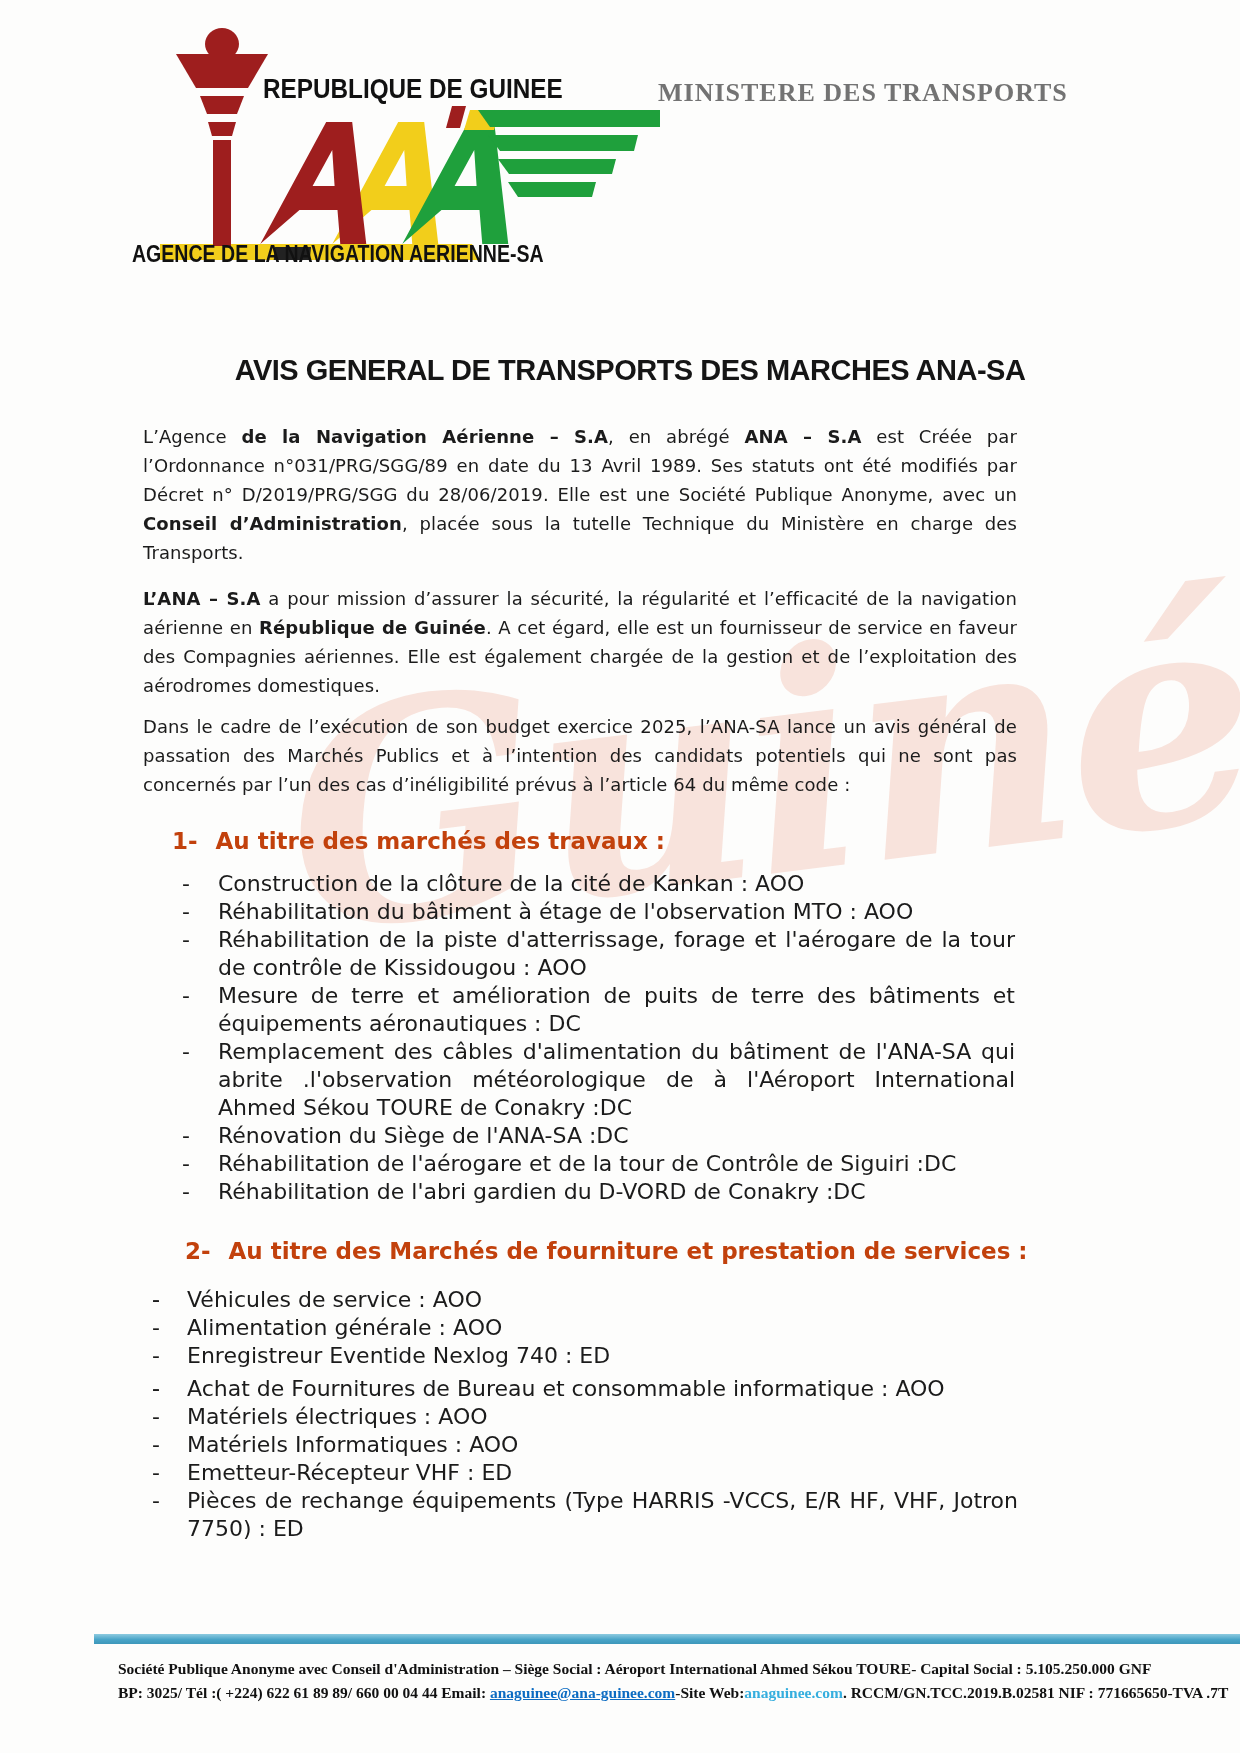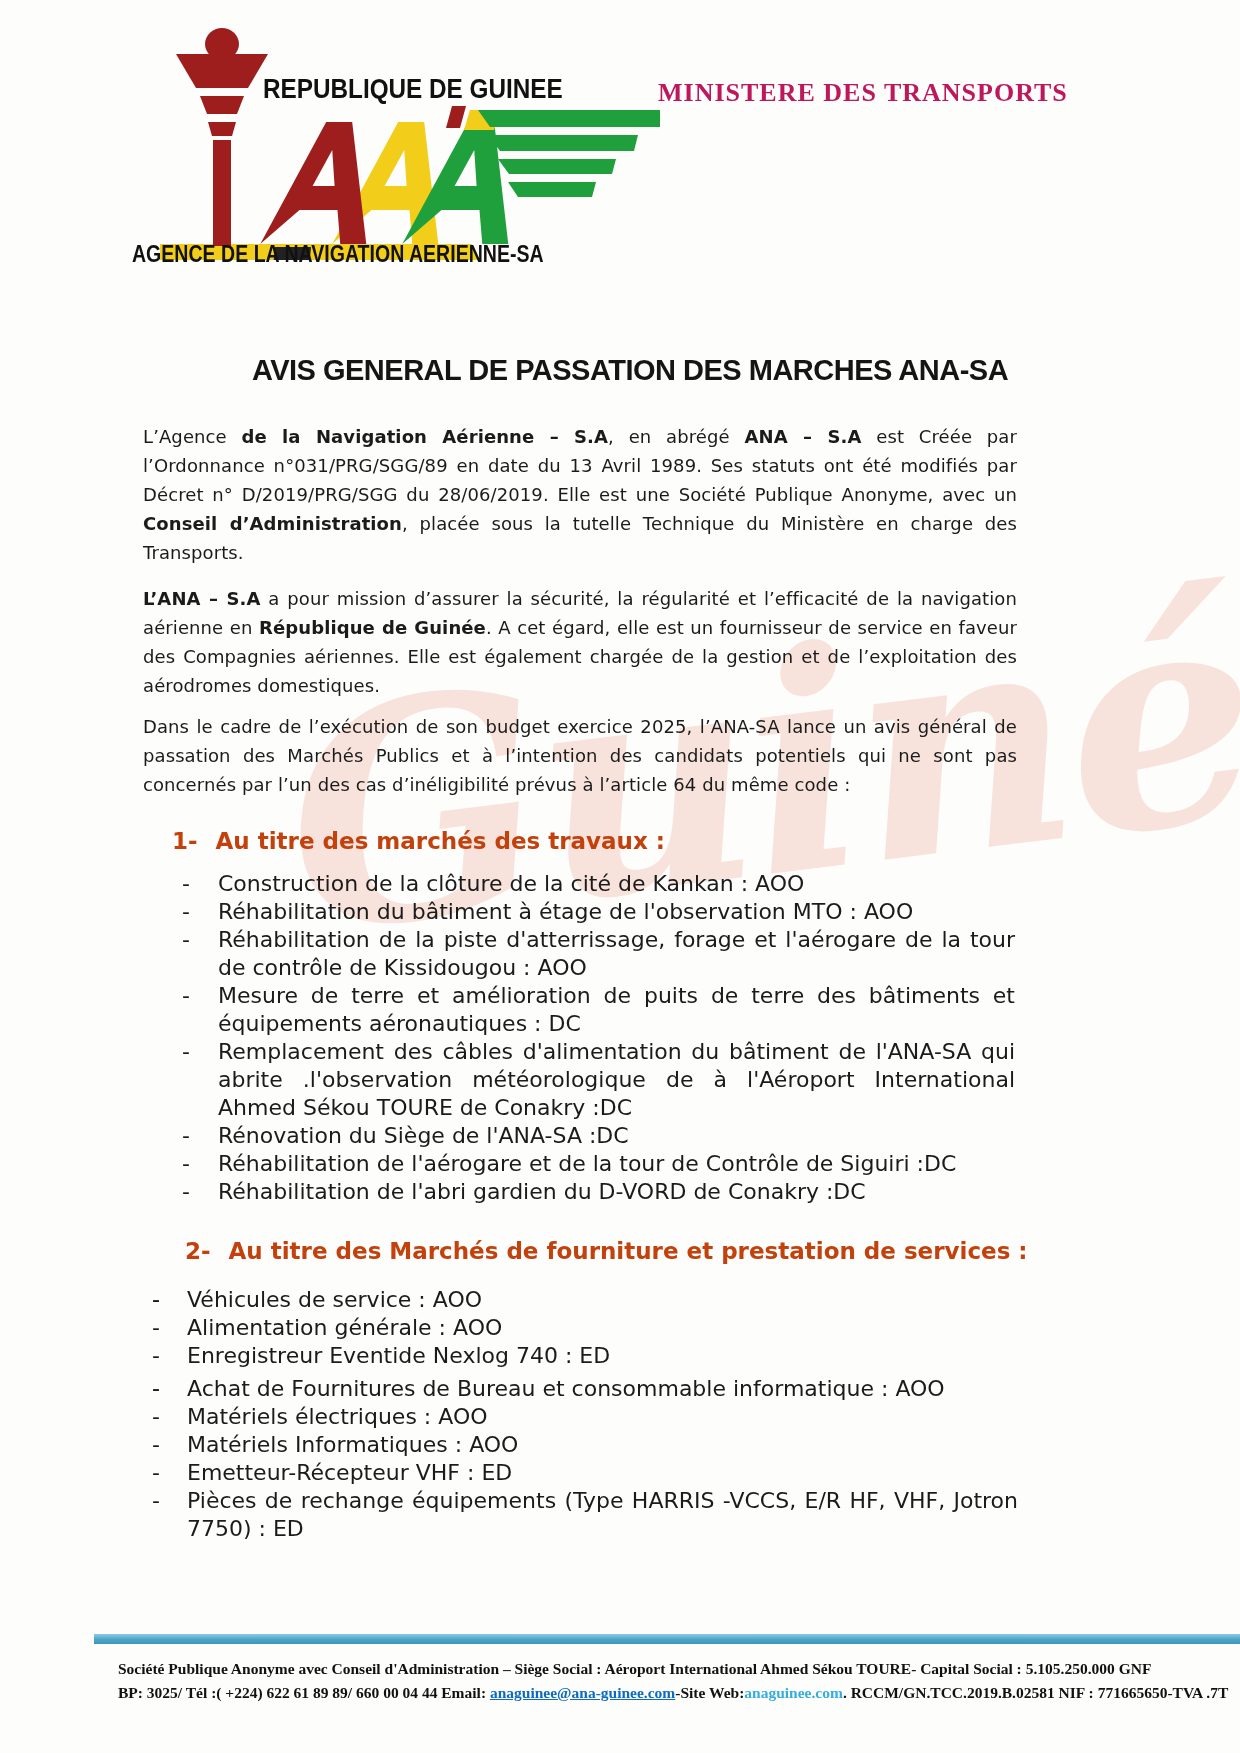--- a/index.html
+++ b/index.html
@@ -36,21 +36,21 @@
   .agency{
     position:absolute;left:132px;top:241px;
     font-family:"Liberation Sans",sans-serif;font-weight:bold;
     font-size:23px;color:#111;
     transform:scaleX(.85);transform-origin:left top;
     white-space:nowrap;
   }
   .ministry{
     position:absolute;left:658px;top:78px;
     font-family:"Liberation Serif",serif;font-weight:bold;
-    font-size:26px;color:#be185d;letter-spacing:1px;
+    font-size:26px;color:#737373;letter-spacing:1px;
     white-space:nowrap;
   }
   
   .doc-title{
     position:absolute;left:150px;top:354px;width:960px;
     text-align:center;
     font-family:"Liberation Sans",sans-serif;font-weight:bold;
     font-size:29px;color:#151515;
     letter-spacing:-0.5px;
     white-space:nowrap;
@@ -143,21 +143,21 @@
         <polygon points="328,125 478,125 474,141 340,141"></polygon>
         <polygon points="338,149 456,149 452,164 349,164"></polygon>
         <polygon points="348,172 436,172 432,187 358,187"></polygon>
       </g>
     </svg>
 
     <div class="republic">REPUBLIQUE DE GUINEE</div>
     <div class="agency">AGENCE DE LA NAVIGATION AERIENNE-SA</div>
     <div class="ministry">MINISTERE DES TRANSPORTS</div>
 
-    <div class="doc-title">AVIS GENERAL DE PASSATION DES MARCHES ANA-SA</div>
+    <div class="doc-title">AVIS GENERAL DE TRANSPORTS DES MARCHES ANA-SA</div>
 
     <div class="para" id="p1"><span>L’Agence </span><span class="b">de la Navigation Aérienne – S.A</span><span>, en abrégé </span><span class="b">ANA – S.A</span><span> est Créée par l’Ordonnance n°031/PRG/SGG/89 en date du 13 Avril 1989. Ses statuts ont été modifiés par Décret n° D/2019/PRG/SGG du 28/06/2019. Elle est une Société Publique Anonyme, avec un </span><span class="b">Conseil d’Administration</span><span>, placée sous la tutelle Technique du Ministère en charge des Transports.</span></div>
     <div class="para" id="p2"><span class="b">L’ANA – S.A</span><span> a pour mission d’assurer la sécurité, la régularité et l’efficacité de la navigation aérienne en </span><span class="b">République de Guinée</span><span>. A cet égard, elle est un fournisseur de service en faveur des Compagnies aériennes. Elle est également chargée de la gestion et de l’exploitation des aérodromes domestiques.</span></div>
     <div class="para" id="p3"><span>Dans le cadre de l’exécution de son budget exercice 2025, l’ANA-SA lance un avis général de passation des Marchés Publics et à l’intention des candidats potentiels qui ne sont pas concernés par l’un des cas d’inéligibilité prévus à l’article 64 du même code :</span></div>
 
     <div class="sec-head" id="h1">
       <span class="num">1-</span><span>Au titre des marchés des travaux :</span>
     </div>
     <div class="list" id="list1">
         <div class="li"><span class="dash">-</span><span class="li-text">Construction de la clôture de la cité de Kankan : AOO</span></div>

